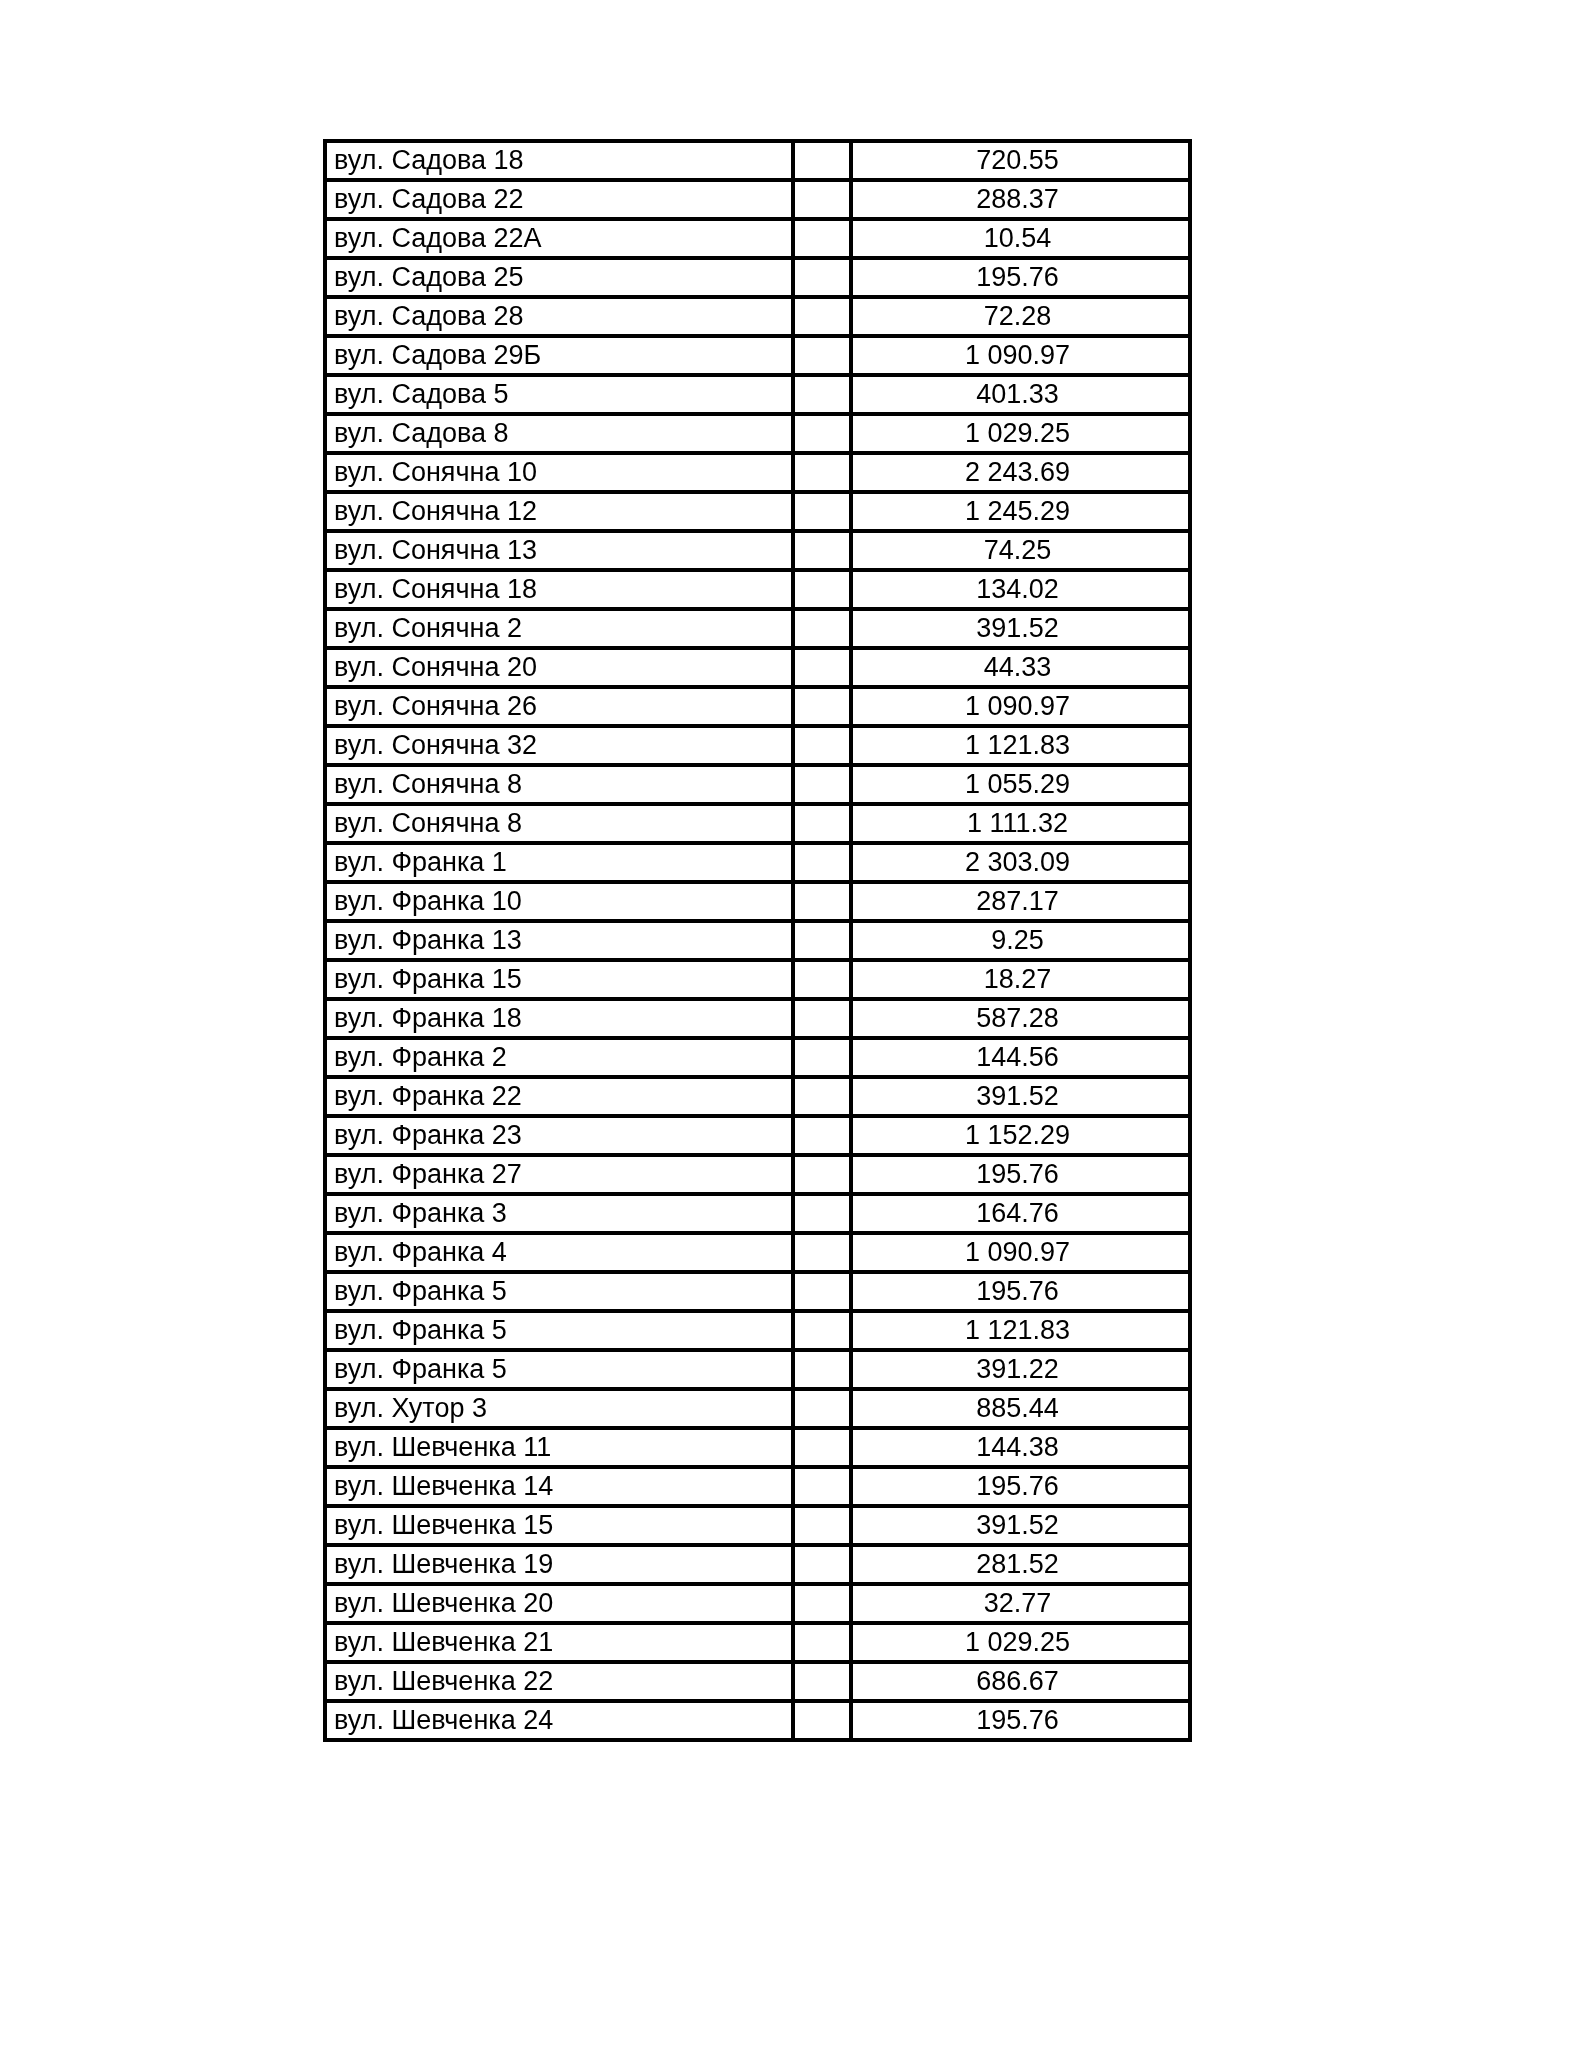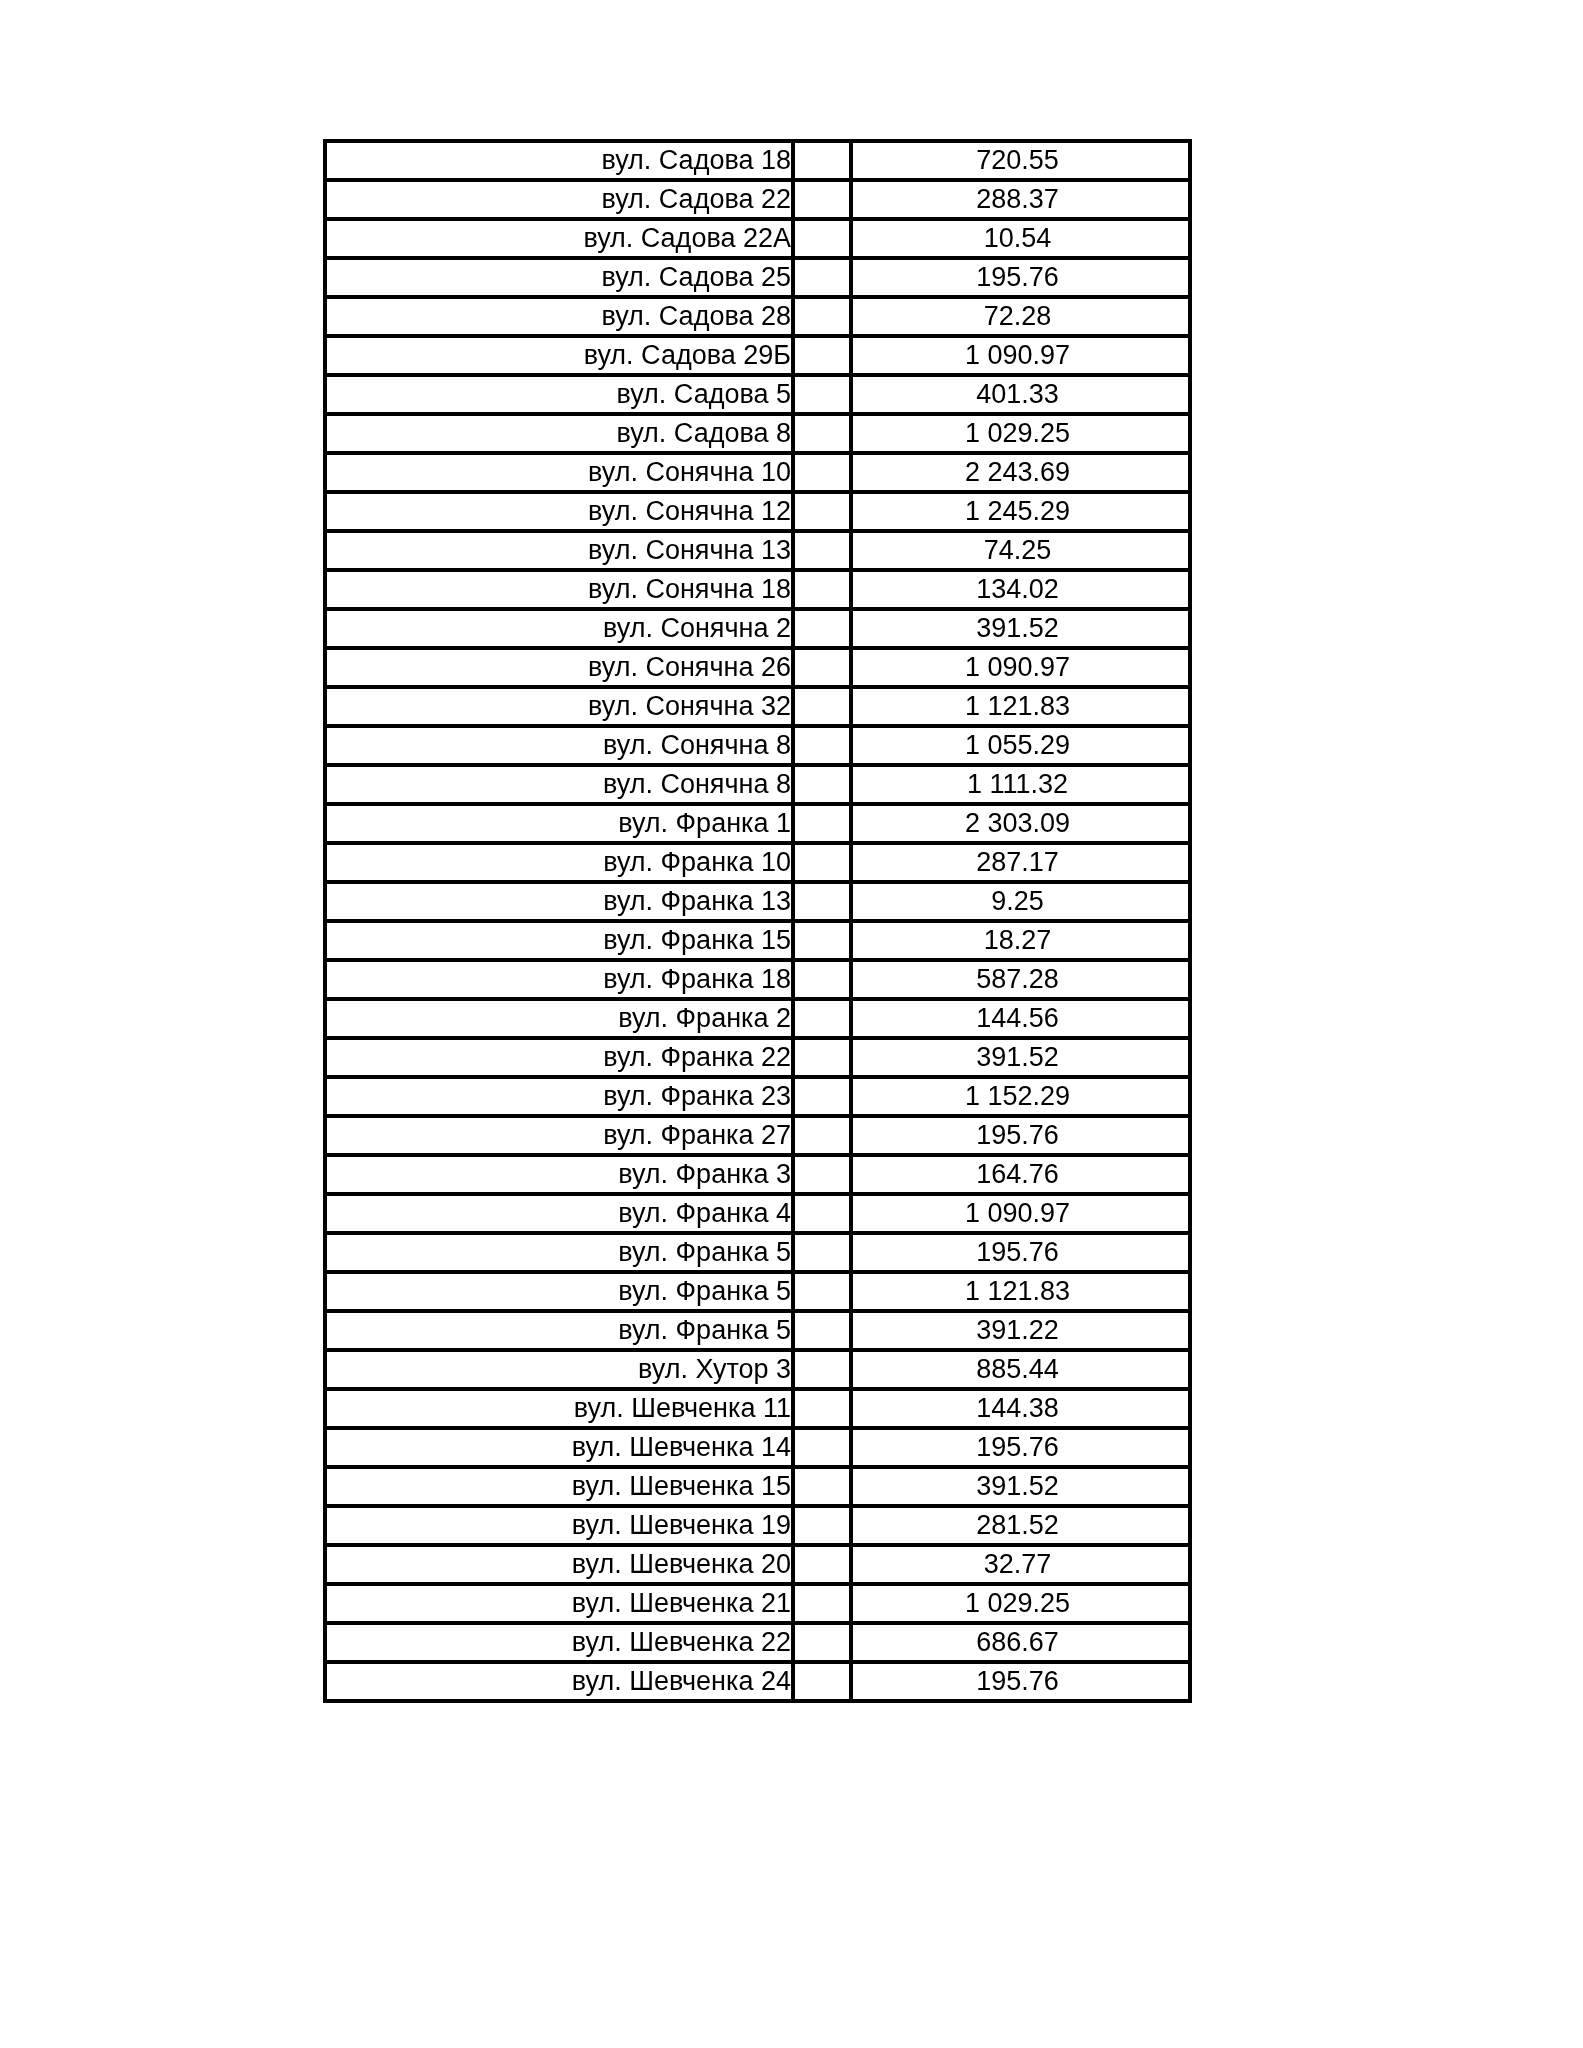--- a/index.html
+++ b/index.html
@@ -28,21 +28,21 @@
     font-size: 27px;
     color: #000000;
     line-height: 1;
     white-space: nowrap;
     overflow: hidden;
     vertical-align: middle;
     background: #ffffff;
   }
   td.street-name {
     padding-left: 7px;
-    text-align: right;
+    text-align: left;
   }
   td.spacer {
     padding: 0;
   }
   td.amount {
     padding-right: 6px;
     text-align: center;
   }
   col.c-name   { width: 468px; }
   col.c-spacer { width: 58px; }
@@ -118,20 +118,25 @@
           <td class="street-name">вул. Сонячна 18</td>
           <td class="spacer"></td>
           <td class="amount">134.02</td>
         </tr>
         <tr>
           <td class="street-name">вул. Сонячна 2</td>
           <td class="spacer"></td>
           <td class="amount">391.52</td>
         </tr>
         <tr>
+          <td class="street-name">вул. Сонячна 20</td>
+          <td class="spacer"></td>
+          <td class="amount">44.33</td>
+        </tr>
+        <tr>
           <td class="street-name">вул. Сонячна 26</td>
           <td class="spacer"></td>
           <td class="amount">1 090.97</td>
         </tr>
         <tr>
           <td class="street-name">вул. Сонячна 32</td>
           <td class="spacer"></td>
           <td class="amount">1 121.83</td>
         </tr>
         <tr>

